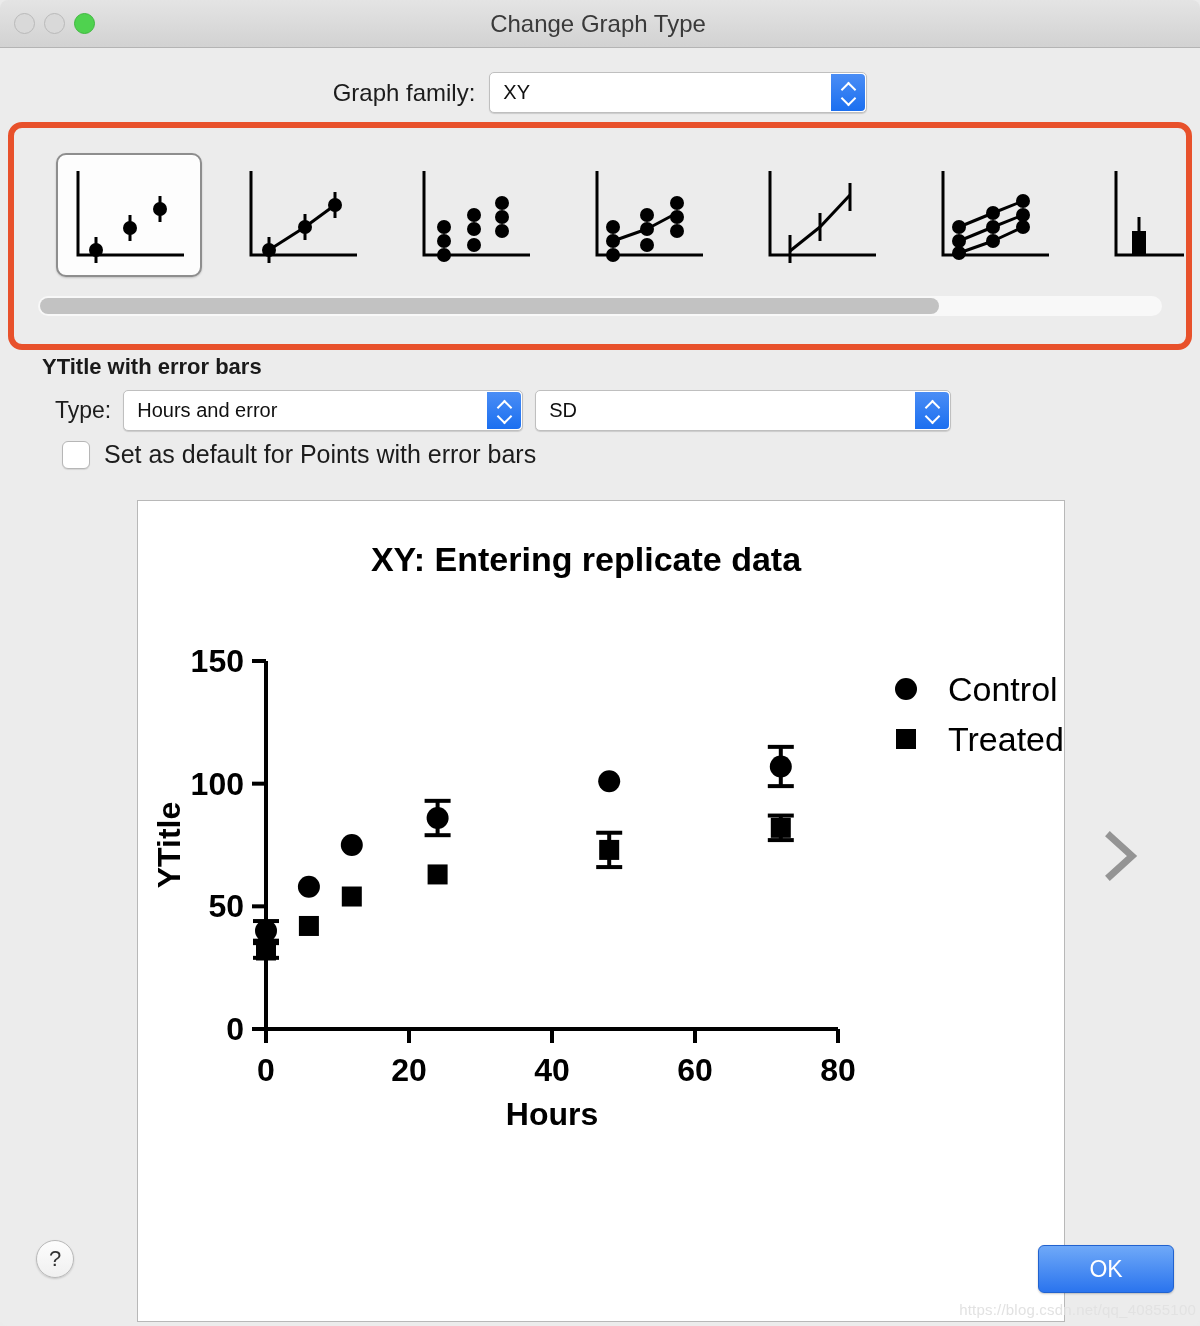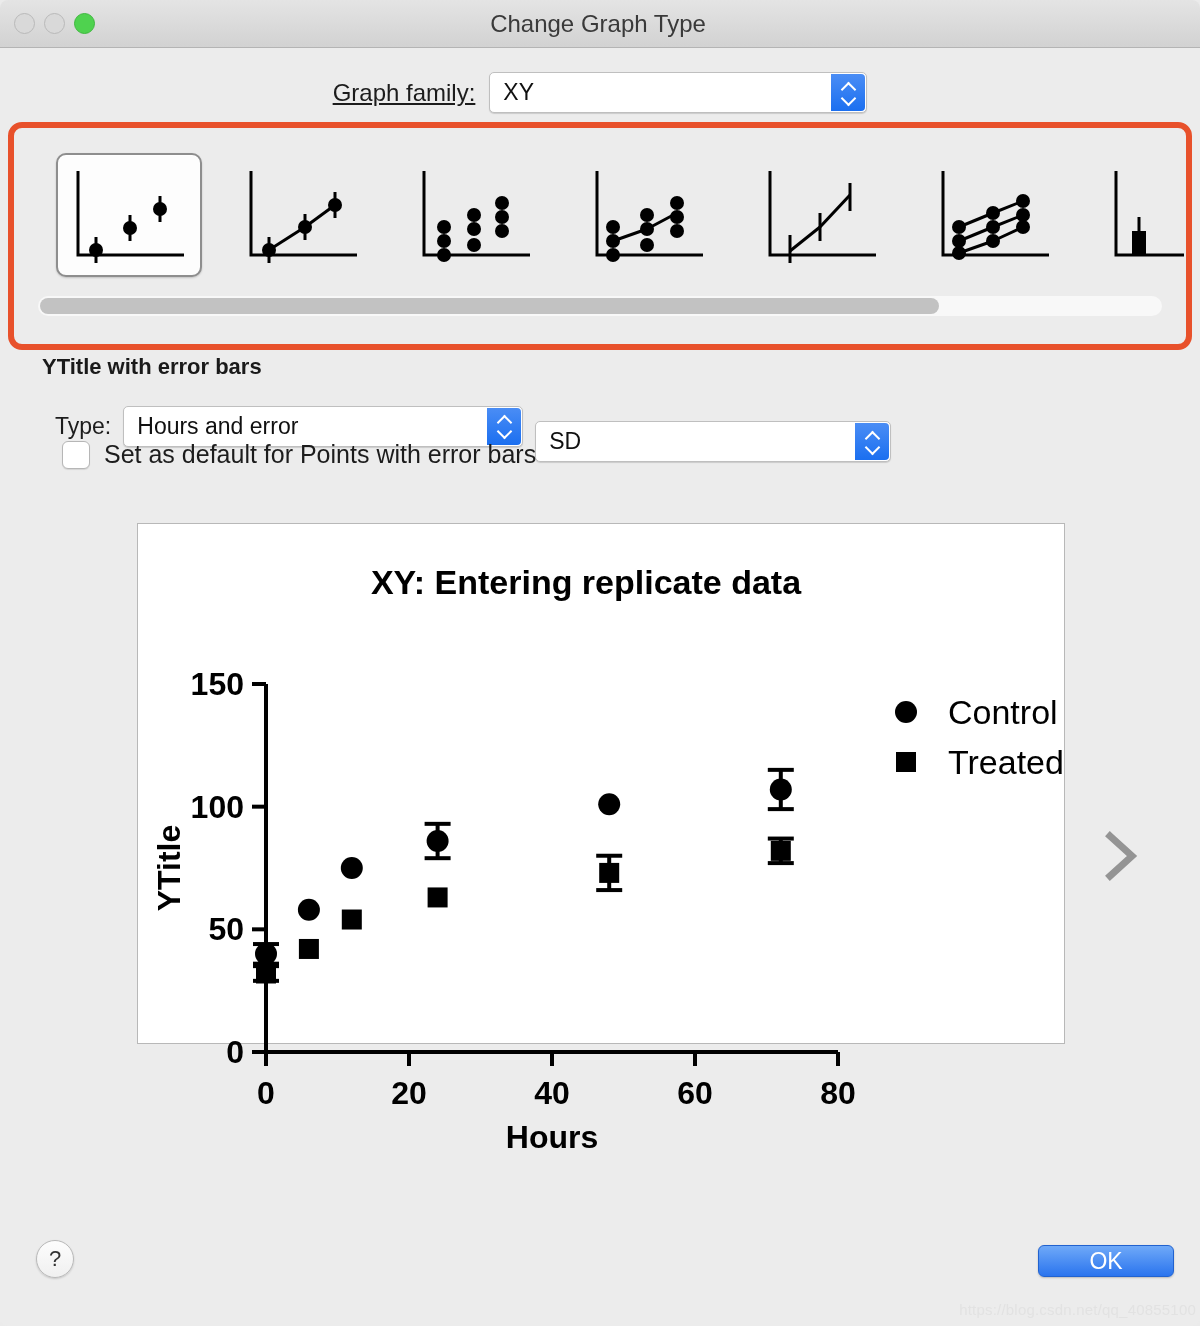--- a/index.html
+++ b/index.html
@@ -33,32 +33,32 @@
     position: absolute; left: 0; right: 4px; text-align: center;
     font-size: 24px; color: #3a3a3a; font-weight: 400;
     pointer-events: none;
   }
   
   .family-row {
     display: flex; align-items: center; justify-content: center;
     gap: 14px;
     padding-top: 24px;
   }
-  .family-label { font-size: 24px; color: #1c1c1c; text-decoration: underline; }
+  .family-label { font-size: 24px; color: #1c1c1c; }
   .popup {
     position: relative;
     height: 41px;
     background: #ffffff;
     border: 1px solid #bfbfbf;
     border-radius: 5px;
     box-shadow: 0 1px 1px rgba(0,0,0,.14);
     display: flex; align-items: center;
   }
   .popup .value {
-    font-size: 23px; color: #101010;
+    font-size: 20px; color: #101010;
     padding-left: 13px; white-space: nowrap;
   }
   .popup .stepper {
     position: absolute; top: 1px; right: 1px; bottom: 1px;
     width: 34px;
     background: linear-gradient(to bottom,#4a8df5 0%, #1b6ff0 100%);
     border-radius: 0 4px 4px 0;
     display: flex; flex-direction: column;
     align-items: center; justify-content: center;
     gap: 2px;
@@ -124,60 +124,59 @@
   .section-title {
     position: absolute; left: 42px; top: 354px;
     font-size: 22px; font-weight: bold; color: #1a1a1a;
   }
   .plot-row {
     position: absolute; left: 55px; top: 390px;
     display: flex; align-items: center; gap: 12px;
   }
   .plot-label { font-size: 23px; color: #1c1c1c; }
   #plot-type-popup { width: 400px; }
-  #error-type-popup { width: 356px; margin-top: 31px; }
+  #error-type-popup { width: 416px; }
   .check-row {
     position: absolute; left: 62px; top: 440px;
     display: flex; align-items: center; gap: 14px;
   }
   .checkbox {
     width: 28px; height: 28px;
     background: #fff;
     border: 1px solid #b6b6b6;
     border-radius: 6px;
     box-shadow: 0 1px 1px rgba(0,0,0,.10);
   }
   .check-label { font-size: 25px; color: #1c1c1c; }
   
   .preview {
     position: absolute;
-    left: 137px; top: 500px; width: 928px; height: 521px;
+    left: 137px; top: 500px; width: 928px; height: 822px;
     background: #ffffff;
     border: 1px solid #b8b8b8;
-    margin-top: 23px;
   }
   .next-arrow {
     position: absolute; left: 1098px; top: 828px;
     width: 44px; height: 56px;
     cursor: pointer;
   }
   
   .help-btn {
     position: absolute; left: 36px; top: 1240px;
     width: 38px; height: 38px;
     border-radius: 50%;
     background: linear-gradient(to bottom,#fdfdfd,#f0f0f0);
     border: 1px solid #b9b9b9;
     box-shadow: 0 1px 2px rgba(0,0,0,.16);
     display: flex; align-items: center; justify-content: center;
     font-size: 22px; color: #333;
   }
   .ok-btn {
     position: absolute; right: 26px; top: 1245px;
-    width: 136px; height: 32px;
+    width: 136px; height: 48px;
     border-radius: 6px;
     background: linear-gradient(to bottom,#6fa9f8 0%, #2a74ee 100%);
     border: 1px solid #2162cf;
     box-shadow: 0 1px 2px rgba(0,0,0,.22);
     color: #fff; font-size: 23px;
     display: flex; align-items: center; justify-content: center;
     cursor: pointer;
   }
   .watermark {
     position: absolute; right: 4px; bottom: 8px;

